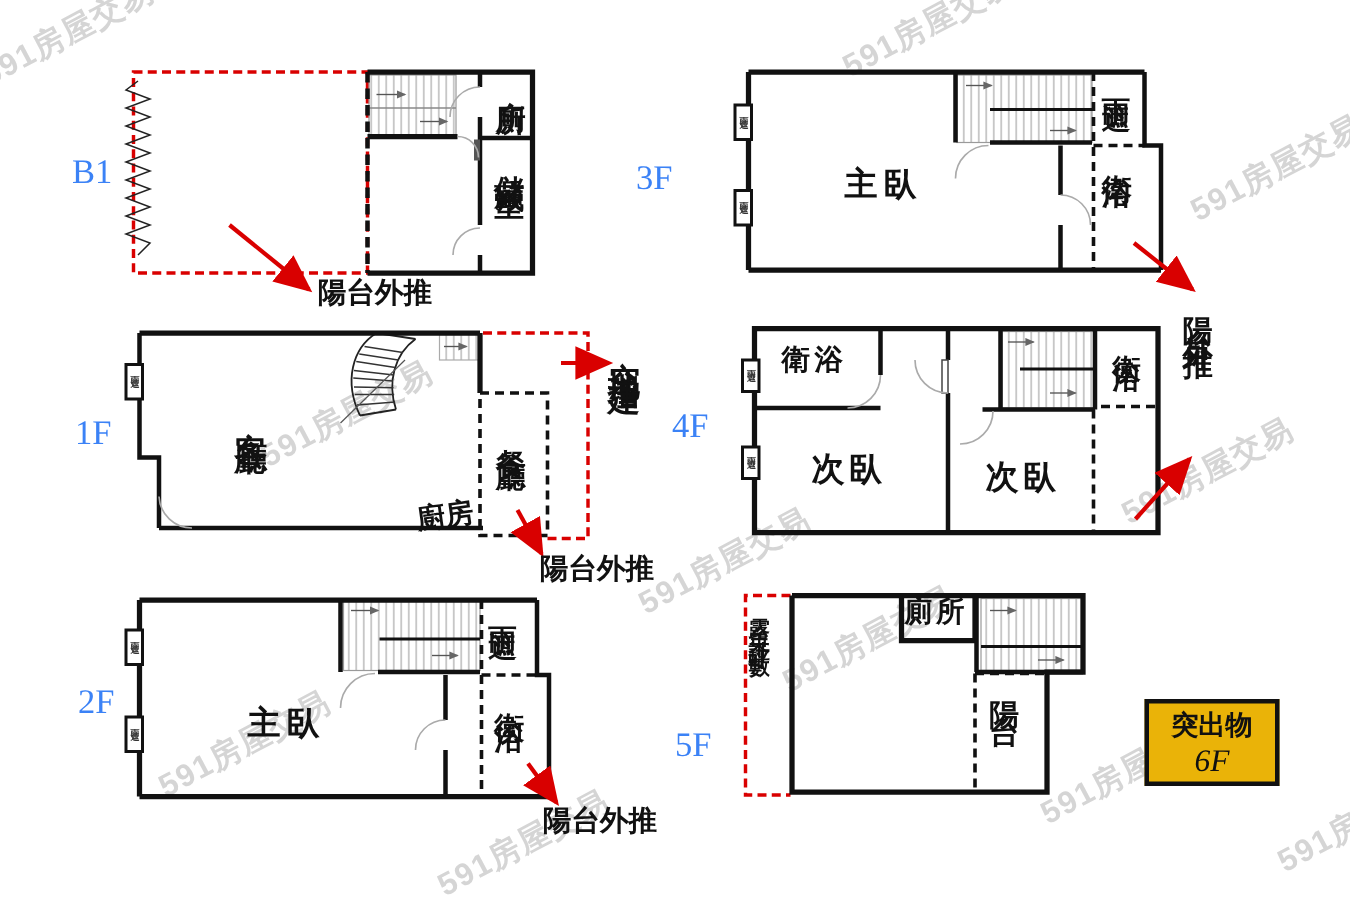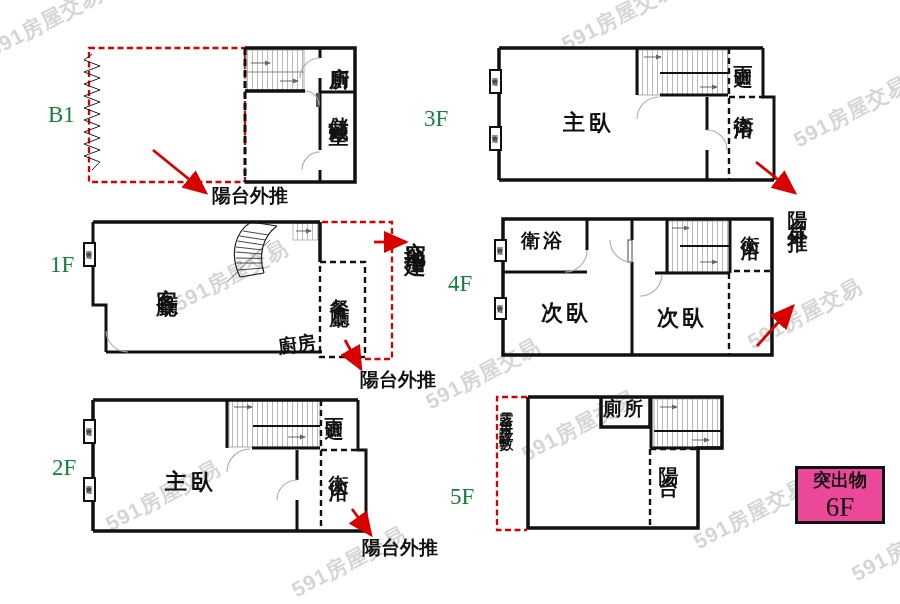--- a/index.html
+++ b/index.html
@@ -2,30 +2,30 @@
 <html><head>
 <meta charset="utf-8">
 <style>
   html,body{margin:0;padding:0;background:#fff;}
   .stage{position:relative;width:900px;height:604px;background:#fff;overflow:hidden;
          font-family:"Liberation Sans",sans-serif;color:#111;}
   .lines{position:absolute;left:0;top:0;}
   .lbl{position:absolute;font-weight:bold;color:#111;line-height:1.05;white-space:nowrap;}
   .vt{writing-mode:vertical-rl;text-orientation:upright;}
   .flabel{position:absolute;font-family:"Liberation Serif",serif;font-weight:normal;
-          font-size:23px;color:#15803d;white-space:nowrap;}
+          font-size:23px;color:#3b82f6;white-space:nowrap;}
   .tiny{position:absolute;font-size:6px;font-weight:bold;color:#333;line-height:1;
         writing-mode:vertical-rl;text-orientation:upright;letter-spacing:1px;}
   .wm{position:absolute;font-size:21px;font-weight:bold;color:#cbcbcb;opacity:.8;
       transform:rotate(-28deg);letter-spacing:1px;white-space:nowrap;pointer-events:none;}
   .protrusion{position:absolute;left:763px;top:466px;width:90px;height:58px;
       border:3px solid #111;box-sizing:border-box;display:flex;flex-direction:column;
-      align-items:center;justify-content:center;background:#ec4899;margin-left:32px;}
+      align-items:center;justify-content:center;background:#eab308;}
   .protrusion .t1{font-size:18px;font-weight:bold;}
-  .protrusion .t2{font-family:"Liberation Serif",serif;font-size:27px;}
+  .protrusion .t2{font-family:"Liberation Serif",serif;font-size:21px;font-style:italic;}
 </style>
 </head>
 <body>
 
 <div class="stage">
 
   <div class="wm" style="left:-18px;top:8px">591房屋交易</div>
   <div class="wm" style="left:556px;top:2px">591房屋交易</div>
   <div class="wm" style="left:788px;top:98px">591房屋交易</div>
   <div class="wm" style="left:168px;top:262px">591房屋交易</div>
@@ -153,21 +153,21 @@
       <line x1="692" y1="440" x2="709" y2="440" stroke="#555" stroke-width="0.9" marker-end="url(#ga)"></line>
       <path d="M528,397 H722 V448 H698 V528 H528 V397" fill="none" stroke="#111" stroke-width="3.5"></path>
       <path d="M601,398 V427 H650 V398" fill="none" stroke="#111" stroke-width="3.5"></path>
       <path d="M651,398 V448 M651,448 H722" fill="none" stroke="#111" stroke-width="3"></path>
       <line x1="650" y1="449" x2="650" y2="528" stroke="#111" stroke-width="2.4" stroke-dasharray="6,4"></line>
       <line x1="650" y1="449" x2="698" y2="449" stroke="#111" stroke-width="2.4" stroke-dasharray="6,4"></line>
     </g>
   </svg>
 
   <div class="flabel" style="left:48px;top:102px">B1</div>
-  <div class="flabel" style="left:50px;top:252px">1F</div>
+  <div class="flabel" style="left:50px;top:276px">1F</div>
   <div class="flabel" style="left:52px;top:455px">2F</div>
   <div class="flabel" style="left:424px;top:106px">3F</div>
   <div class="flabel" style="left:448px;top:271px">4F</div>
   <div class="flabel" style="left:450px;top:484px">5F</div>
 
   <div class="lbl vt" style="left:329px;top:51px;font-size:20px;letter-spacing:3px">廁所</div>
   <div class="lbl vt" style="left:328px;top:101px;font-size:20px;letter-spacing:4px">儲藏室</div>
   <div class="lbl" style="left:212px;top:186px;font-size:19px">陽台外推</div>
 
   <div class="lbl vt" style="left:156px;top:270px;font-size:22px;letter-spacing:5px">客廳</div>

